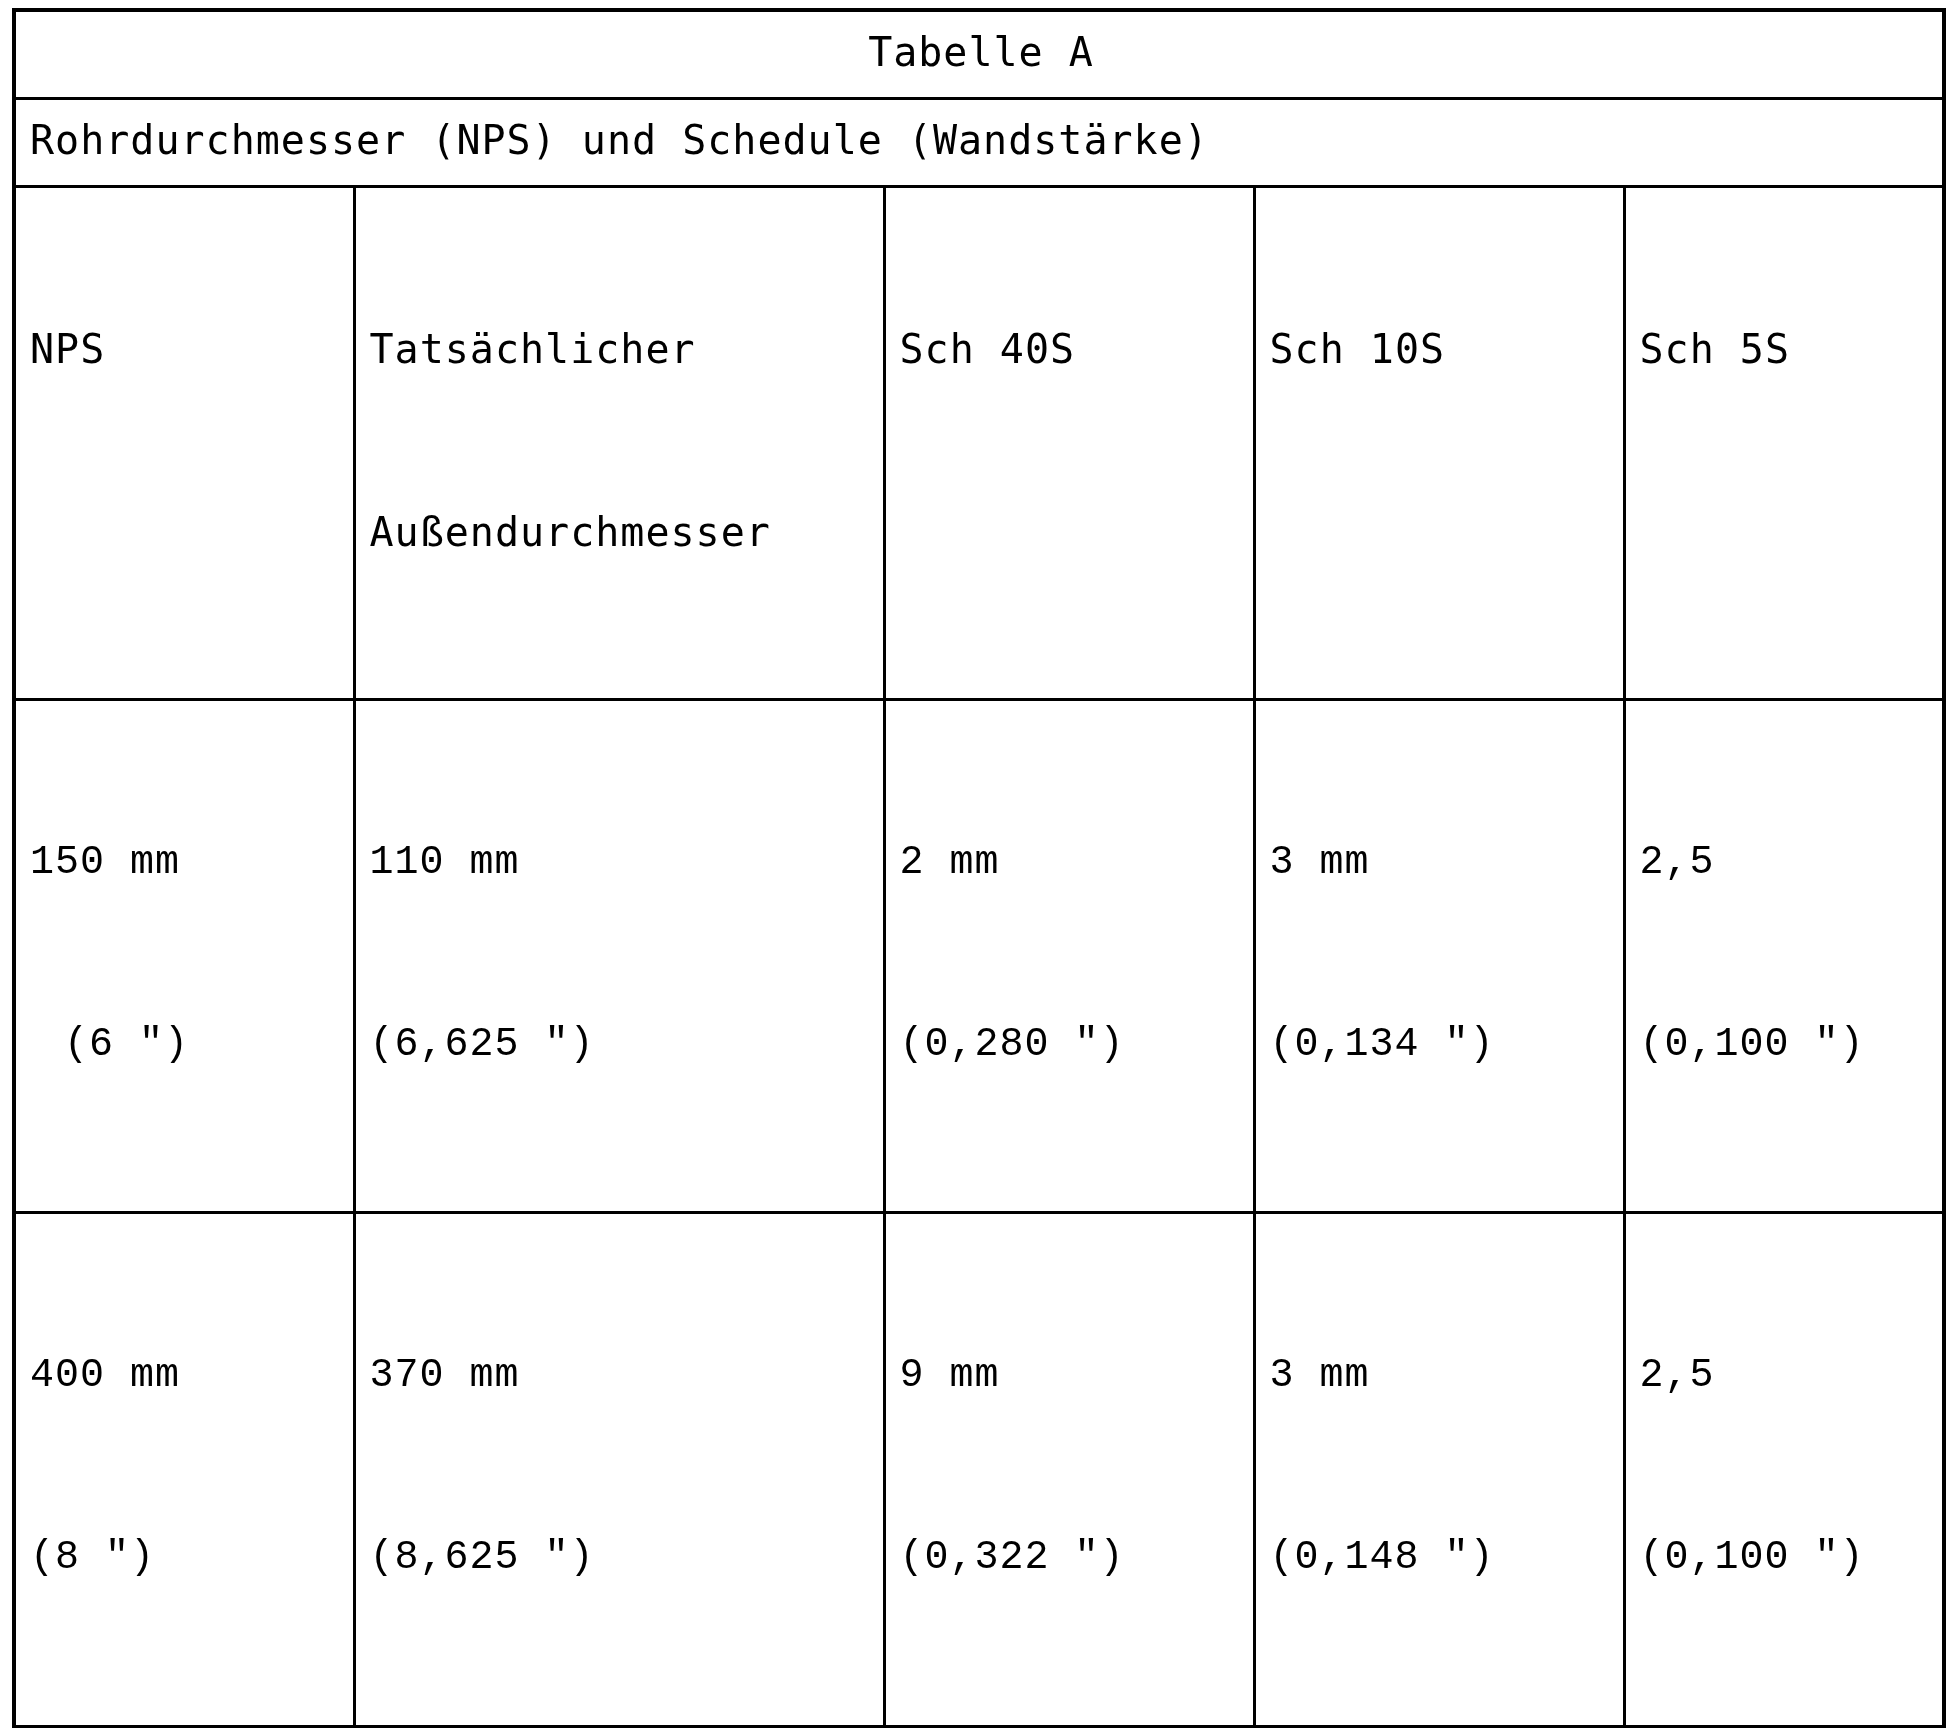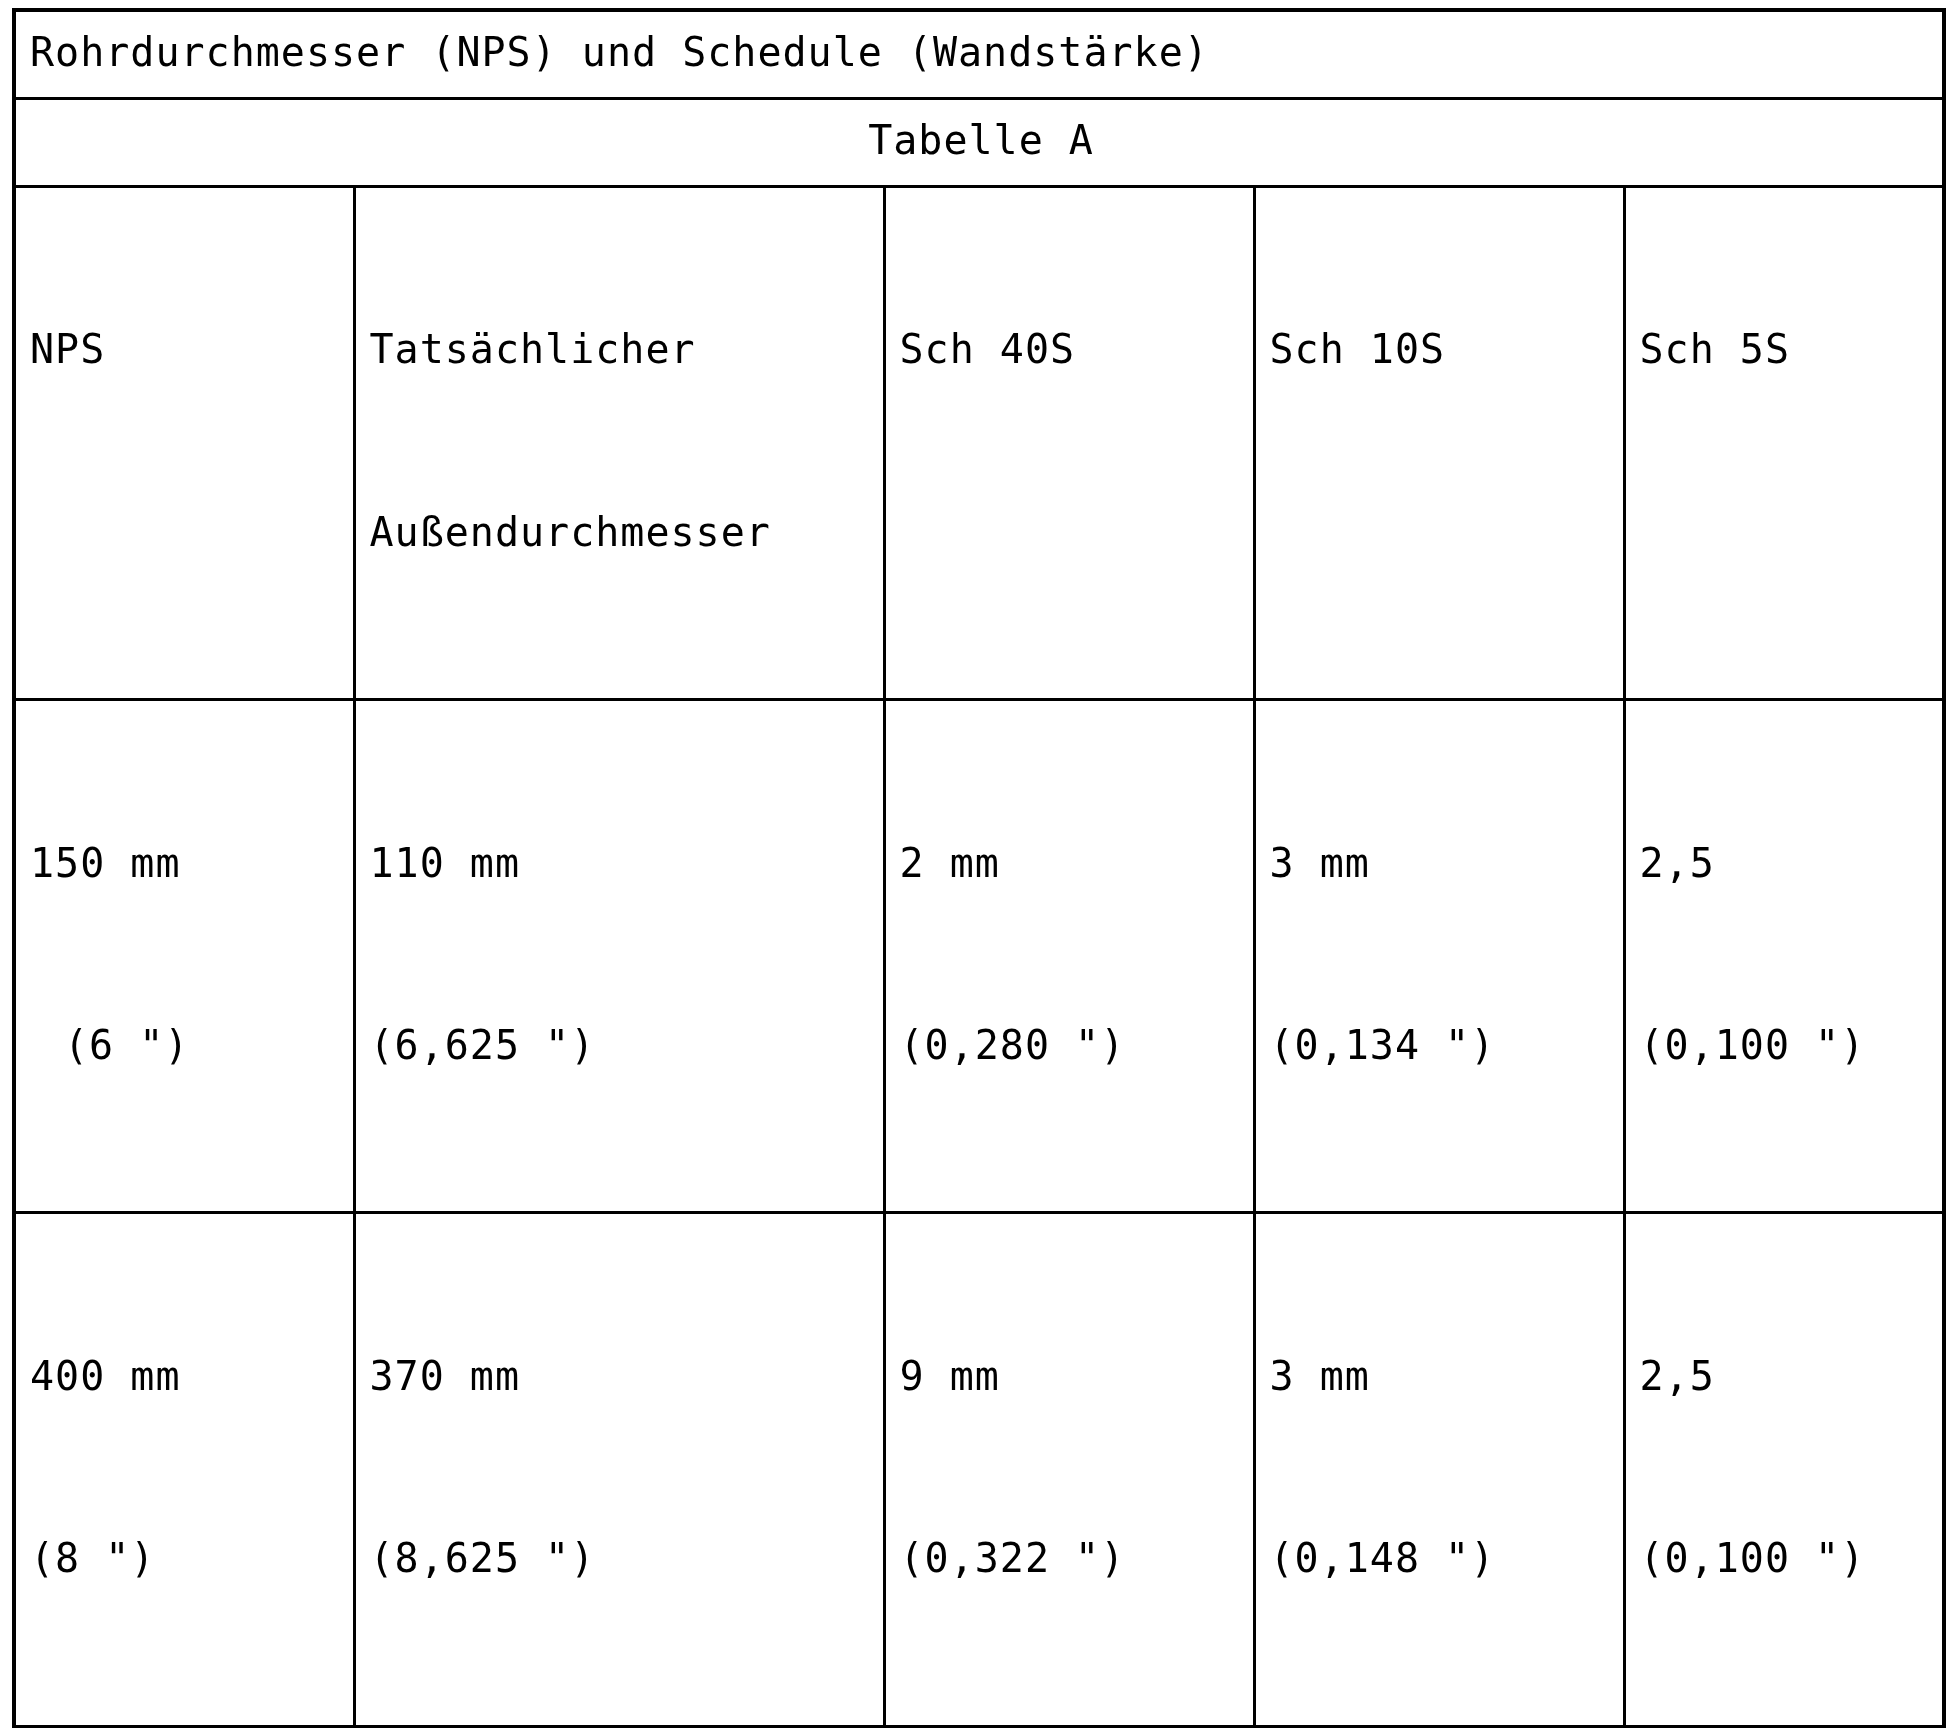--- a/index.html
+++ b/index.html
@@ -44,42 +44,42 @@
   td.subtitle-cell {
     text-align: left;
     padding: 12px 0 16px 14px;
   }
   .col-nps   { width: 340px; }
   .col-od    { width: 530px; }
   .col-s40   { width: 370px; }
   .col-s10   { width: 370px; }
   .col-s5    { width: 320px; }
 
-  .cell-line { display: block; }
+  .cell-line { display: block; font-family: Liberation Mono, monospace; }
   .cell-line.indent { padding-left: 34px; }
   .hdr-line  { display: block; }
 </style>
 </head>
 <body>
 
 <div class="page">
   <table class="tabelle">
     <colgroup>
       <col class="col-nps">
       <col class="col-od">
       <col class="col-s40">
       <col class="col-s10">
       <col class="col-s5">
     </colgroup>
     <tbody>
       <tr>
-        <td class="subtitle-cell" colspan="5">Rohrdurchmesser (NPS) und Schedule (Wandstärke)</td>
+        <td class="title-cell" colspan="5">Tabelle A</td>
       </tr>
       <tr>
-        <td class="title-cell" colspan="5">Tabelle A</td>
+        <td class="subtitle-cell" colspan="5">Rohrdurchmesser (NPS) und Schedule (Wandstärke)</td>
       </tr>
 
       <tr>
         <td>
           <span class="hdr-line">NPS</span>
           <span class="hdr-line"></span>
         </td>
         <td>
           <span class="hdr-line">Tatsächlicher</span>
           <span class="hdr-line">Außendurchmesser</span>

